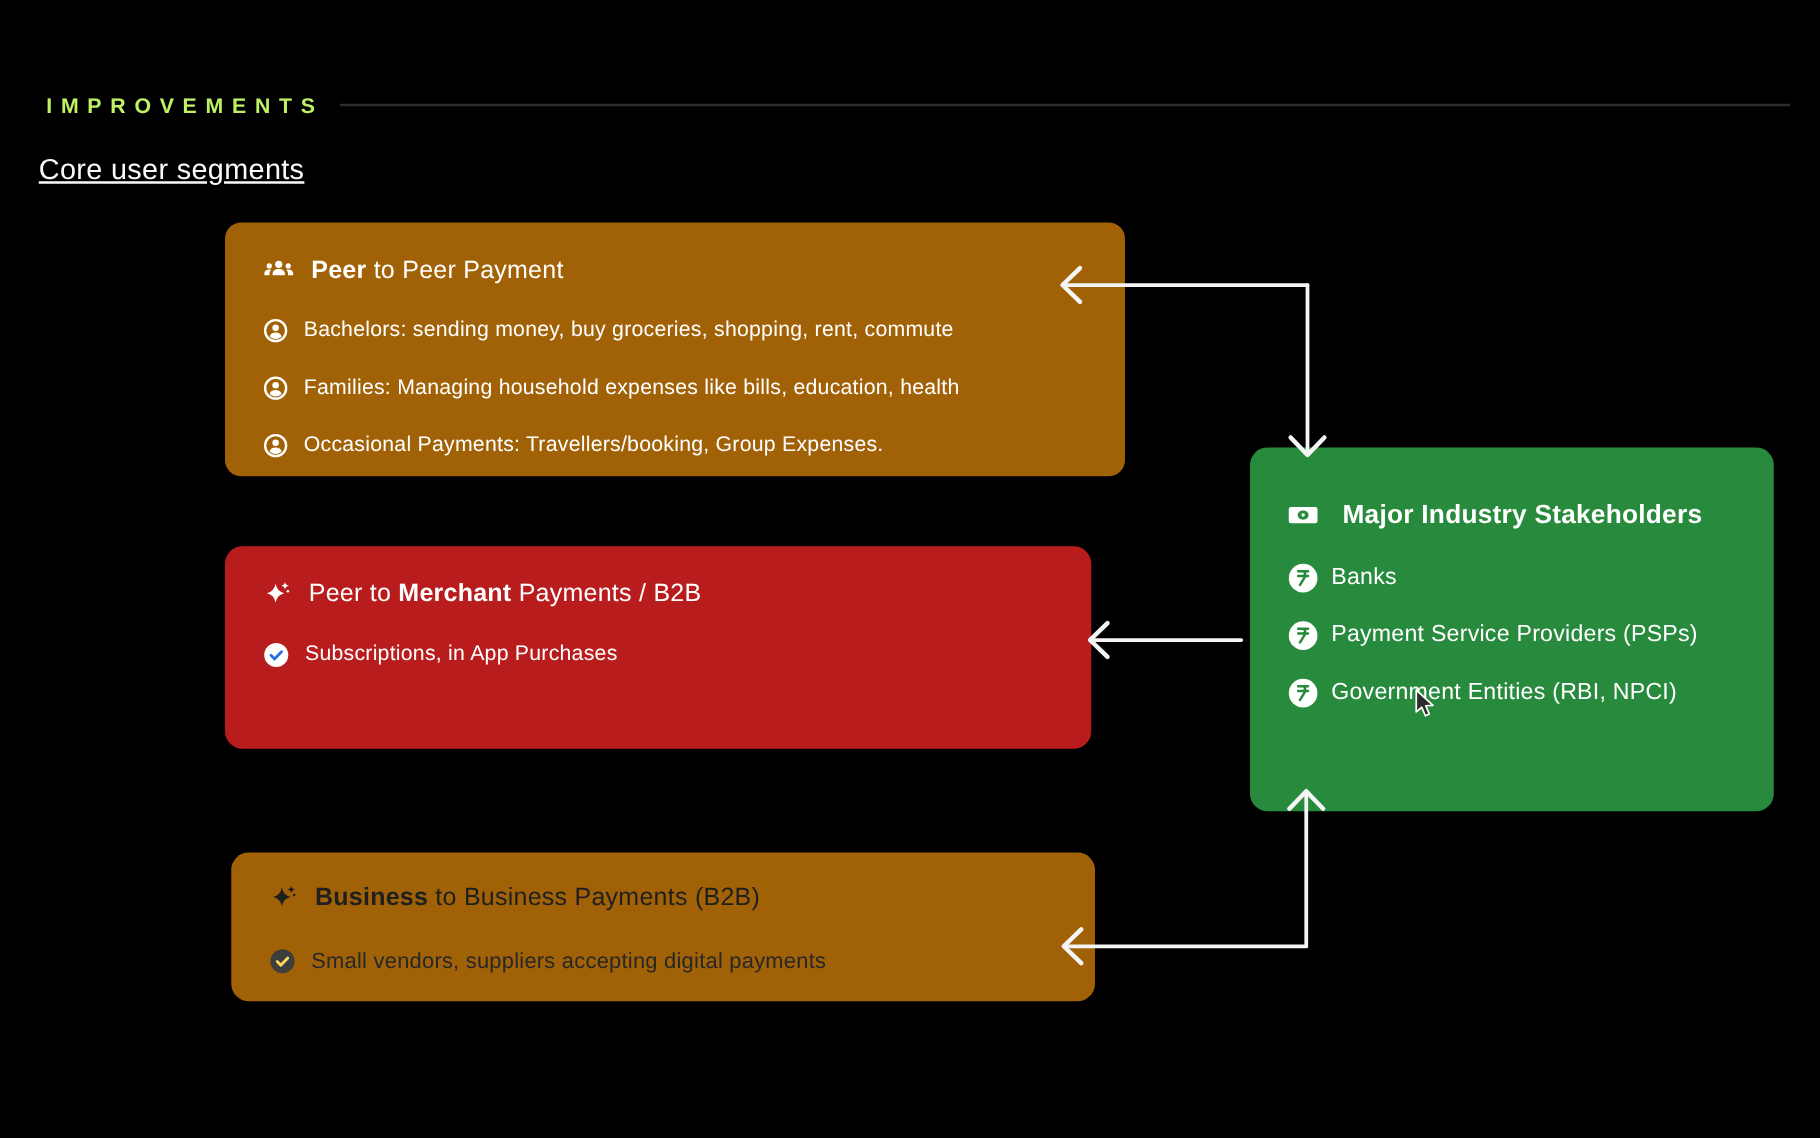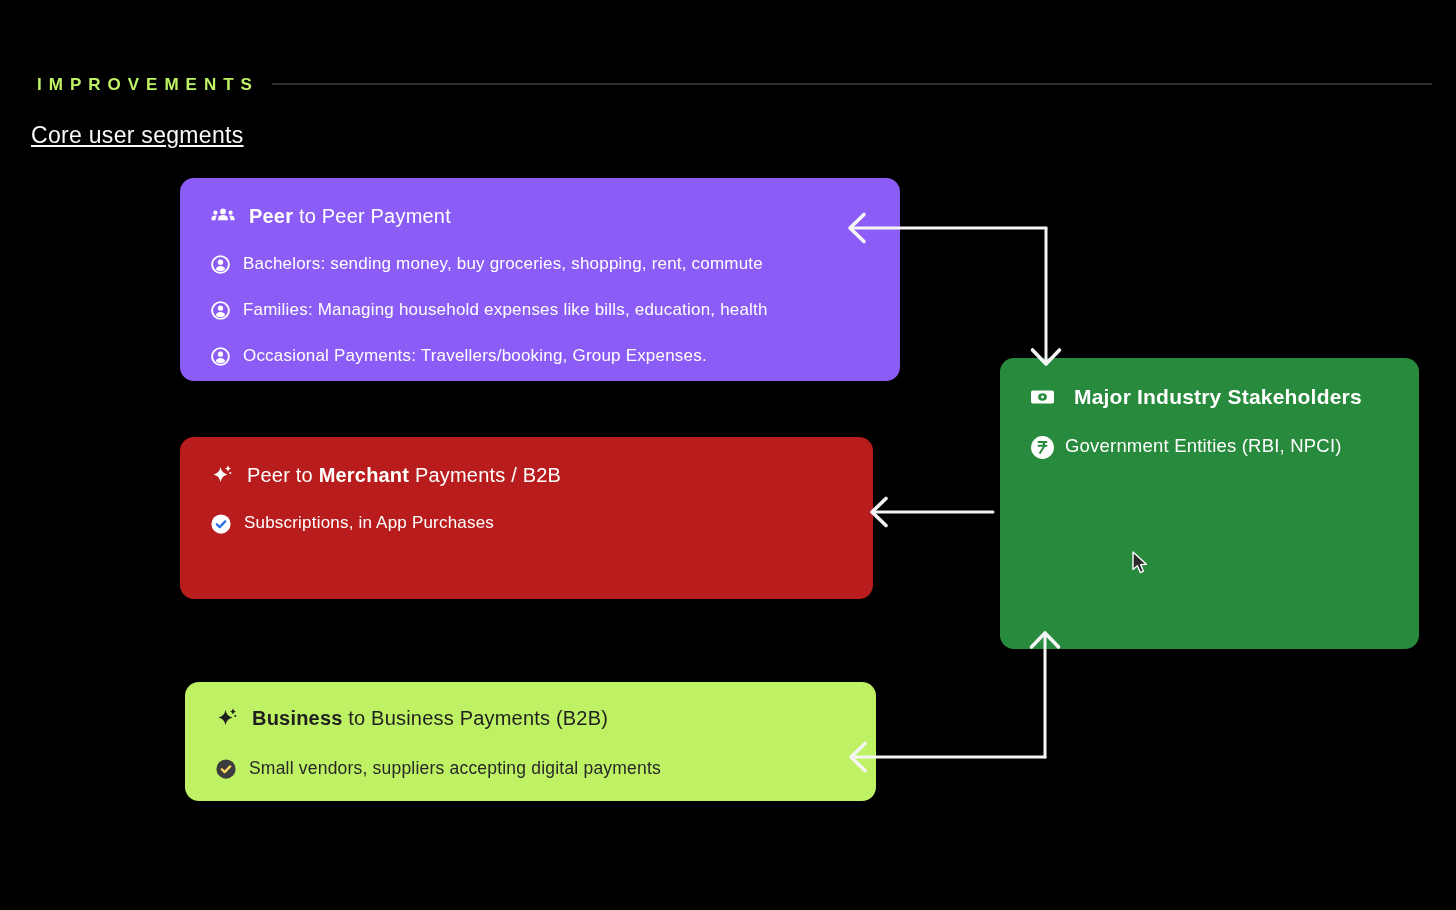--- a/index.html
+++ b/index.html
@@ -31,21 +31,21 @@
 
   
   .card {
     position: absolute;
     border-radius: 14px;
     padding: 24px 28px 18px 30px;
   }
   .card-p2p    { left: 180px; top: 178px; width: 720px; height: 203px; padding-top: 22px; }
   .card-p2m    { left: 180px; top: 437px; width: 693px; height: 162px; padding-top: 22px; }
   .card-b2b    { left: 185px; top: 682px; width: 691px; height: 119px; padding-top: 20px; }
-  .card-stake  { left: 1000px; top: 358px; width: 419px; height: 291px; padding-top: 23px; }
+  .card-stake  { left: 1000px; top: 358px; width: 419px; height: 291px; padding-top: 38px; }
 
   .card-header {
     display: flex; align-items: center; height: 32px;
   }
   .card-p2p .card-header, .card-p2m .card-header { margin-bottom: 22px; }
   .card-b2b .card-header { margin-bottom: 24px; }
   .card-stake .card-header { margin-bottom: 22px; }
 
   .card-header .hicon { display: flex; align-items: center; margin-right: 13px; }
   .card-stake .hicon { margin-right: 19px; }
@@ -73,21 +73,21 @@
     pointer-events: none; z-index: 6;
   }
 </style>
 </head>
 <body>
 
 <div class="eyebrow">IMPROVEMENTS</div>
 <div class="eyebrow-rule"></div>
 <div class="page-title">Core user segments</div>
 
-<div class="card card-p2p" style="background:#8b5cf6;">
+<div class="card card-p2p" style="background:#a16207;border-radius:13px;">
   <div class="card-header">
     <span class="hicon">
       <svg width="26" height="24" viewBox="0 0 26 24" fill="#ffffff">
         <circle cx="13" cy="7.4" r="2.9"></circle>
         <path d="M13 11.1c-3 0-4.9 1.6-4.9 3.6v1.5h9.8v-1.5c0-2-1.9-3.6-4.9-3.6z"></path>
         <circle cx="5.4" cy="8.7" r="2.1"></circle>
         <path d="M5.4 11.6c-2.3 0-3.9 1.3-3.9 2.9v1.7h4.1v-1.5c0-1 .5-2 1.3-2.7-.5-.3-1-.4-1.5-.4z"></path>
         <circle cx="20.6" cy="8.7" r="2.1"></circle>
         <path d="M20.6 11.6c-.5 0-1 .1-1.5.4.8.7 1.3 1.7 1.3 2.7v1.5h4.1v-1.7c0-1.6-1.6-2.9-3.9-2.9z"></path>
       </svg>
@@ -141,21 +141,21 @@
     <span class="bicon">
       <svg width="22" height="22" viewBox="0 0 24 24">
         <circle cx="12" cy="12" r="10.5" fill="#ffffff"></circle>
         <path d="M7.4 12.3l3.1 3.1 6.1-6.3" fill="none" stroke="#2B6FE8" stroke-width="2.5" stroke-linecap="round" stroke-linejoin="round"></path>
       </svg>
     </span>
     <span class="bullet-text">Subscriptions, in App Purchases</span>
   </div>
 </div>
 
-<div class="card card-b2b" style="background:#bef264;">
+<div class="card card-b2b" style="background:#a16207;">
   <div class="card-header">
     <span class="hicon">
       <svg width="24" height="24" viewBox="0 0 24 24" fill="#1f1f1f">
         <path d="M10.5 4 Q11.7 10.3 17.5 11.5 Q11.7 12.7 10.5 19 Q9.3 12.7 3.5 11.5 Q9.3 10.3 10.5 4 Z"></path>
         <path d="M18 2.5 Q18.5 5 21 5.5 Q18.5 6 18 8.5 Q17.5 6 15 5.5 Q17.5 5 18 2.5 Z"></path>
         <circle cx="20.3" cy="10" r="1"></circle>
       </svg>
     </span>
     <span class="card-title"><b>Business</b><span> to Business Payments (B2B)</span></span>
   </div>
@@ -173,20 +173,38 @@
 <div class="card card-stake" style="background:#288A3D;">
   <div class="card-header">
     <span class="hicon">
       <svg width="25" height="24" viewBox="0 0 25 24">
         <rect x="1" y="5.5" width="23" height="13" rx="1.8" fill="#ffffff"></rect>
         <ellipse cx="12.5" cy="12" rx="4.4" ry="3.7" fill="#288A3D"></ellipse>
         <circle cx="12.5" cy="12" r="1.4" fill="#ffffff"></circle>
       </svg>
     </span>
     <span class="card-title">Major Industry Stakeholders</span>
+  </div>
+  <div class="bullet-row">
+    <span class="bicon">
+      <svg width="25" height="25" viewBox="0 0 24 24">
+        <circle cx="12" cy="12" r="11" fill="#ffffff"></circle>
+        <path d="M8.2 6.8h7.6 M8.2 10.3h7.6 M11.3 6.8c3 0 3 3.5 0 3.5 M13.9 10.3l-4.3 6.9" fill="none" stroke="#288A3D" stroke-width="1.9" stroke-linecap="round"></path>
+      </svg>
+    </span>
+    <span class="bullet-text">Banks</span>
+  </div>
+  <div class="bullet-row">
+    <span class="bicon">
+      <svg width="25" height="25" viewBox="0 0 24 24">
+        <circle cx="12" cy="12" r="11" fill="#ffffff"></circle>
+        <path d="M8.2 6.8h7.6 M8.2 10.3h7.6 M11.3 6.8c3 0 3 3.5 0 3.5 M13.9 10.3l-4.3 6.9" fill="none" stroke="#288A3D" stroke-width="1.9" stroke-linecap="round"></path>
+      </svg>
+    </span>
+    <span class="bullet-text">Payment Service Providers (PSPs)</span>
   </div>
   <div class="bullet-row">
     <span class="bicon">
       <svg width="25" height="25" viewBox="0 0 24 24">
         <circle cx="12" cy="12" r="11" fill="#ffffff"></circle>
         <path d="M8.2 6.8h7.6 M8.2 10.3h7.6 M11.3 6.8c3 0 3 3.5 0 3.5 M13.9 10.3l-4.3 6.9" fill="none" stroke="#288A3D" stroke-width="1.9" stroke-linecap="round"></path>
       </svg>
     </span>
     <span class="bullet-text">Government Entities (RBI, NPCI)</span>
   </div>

